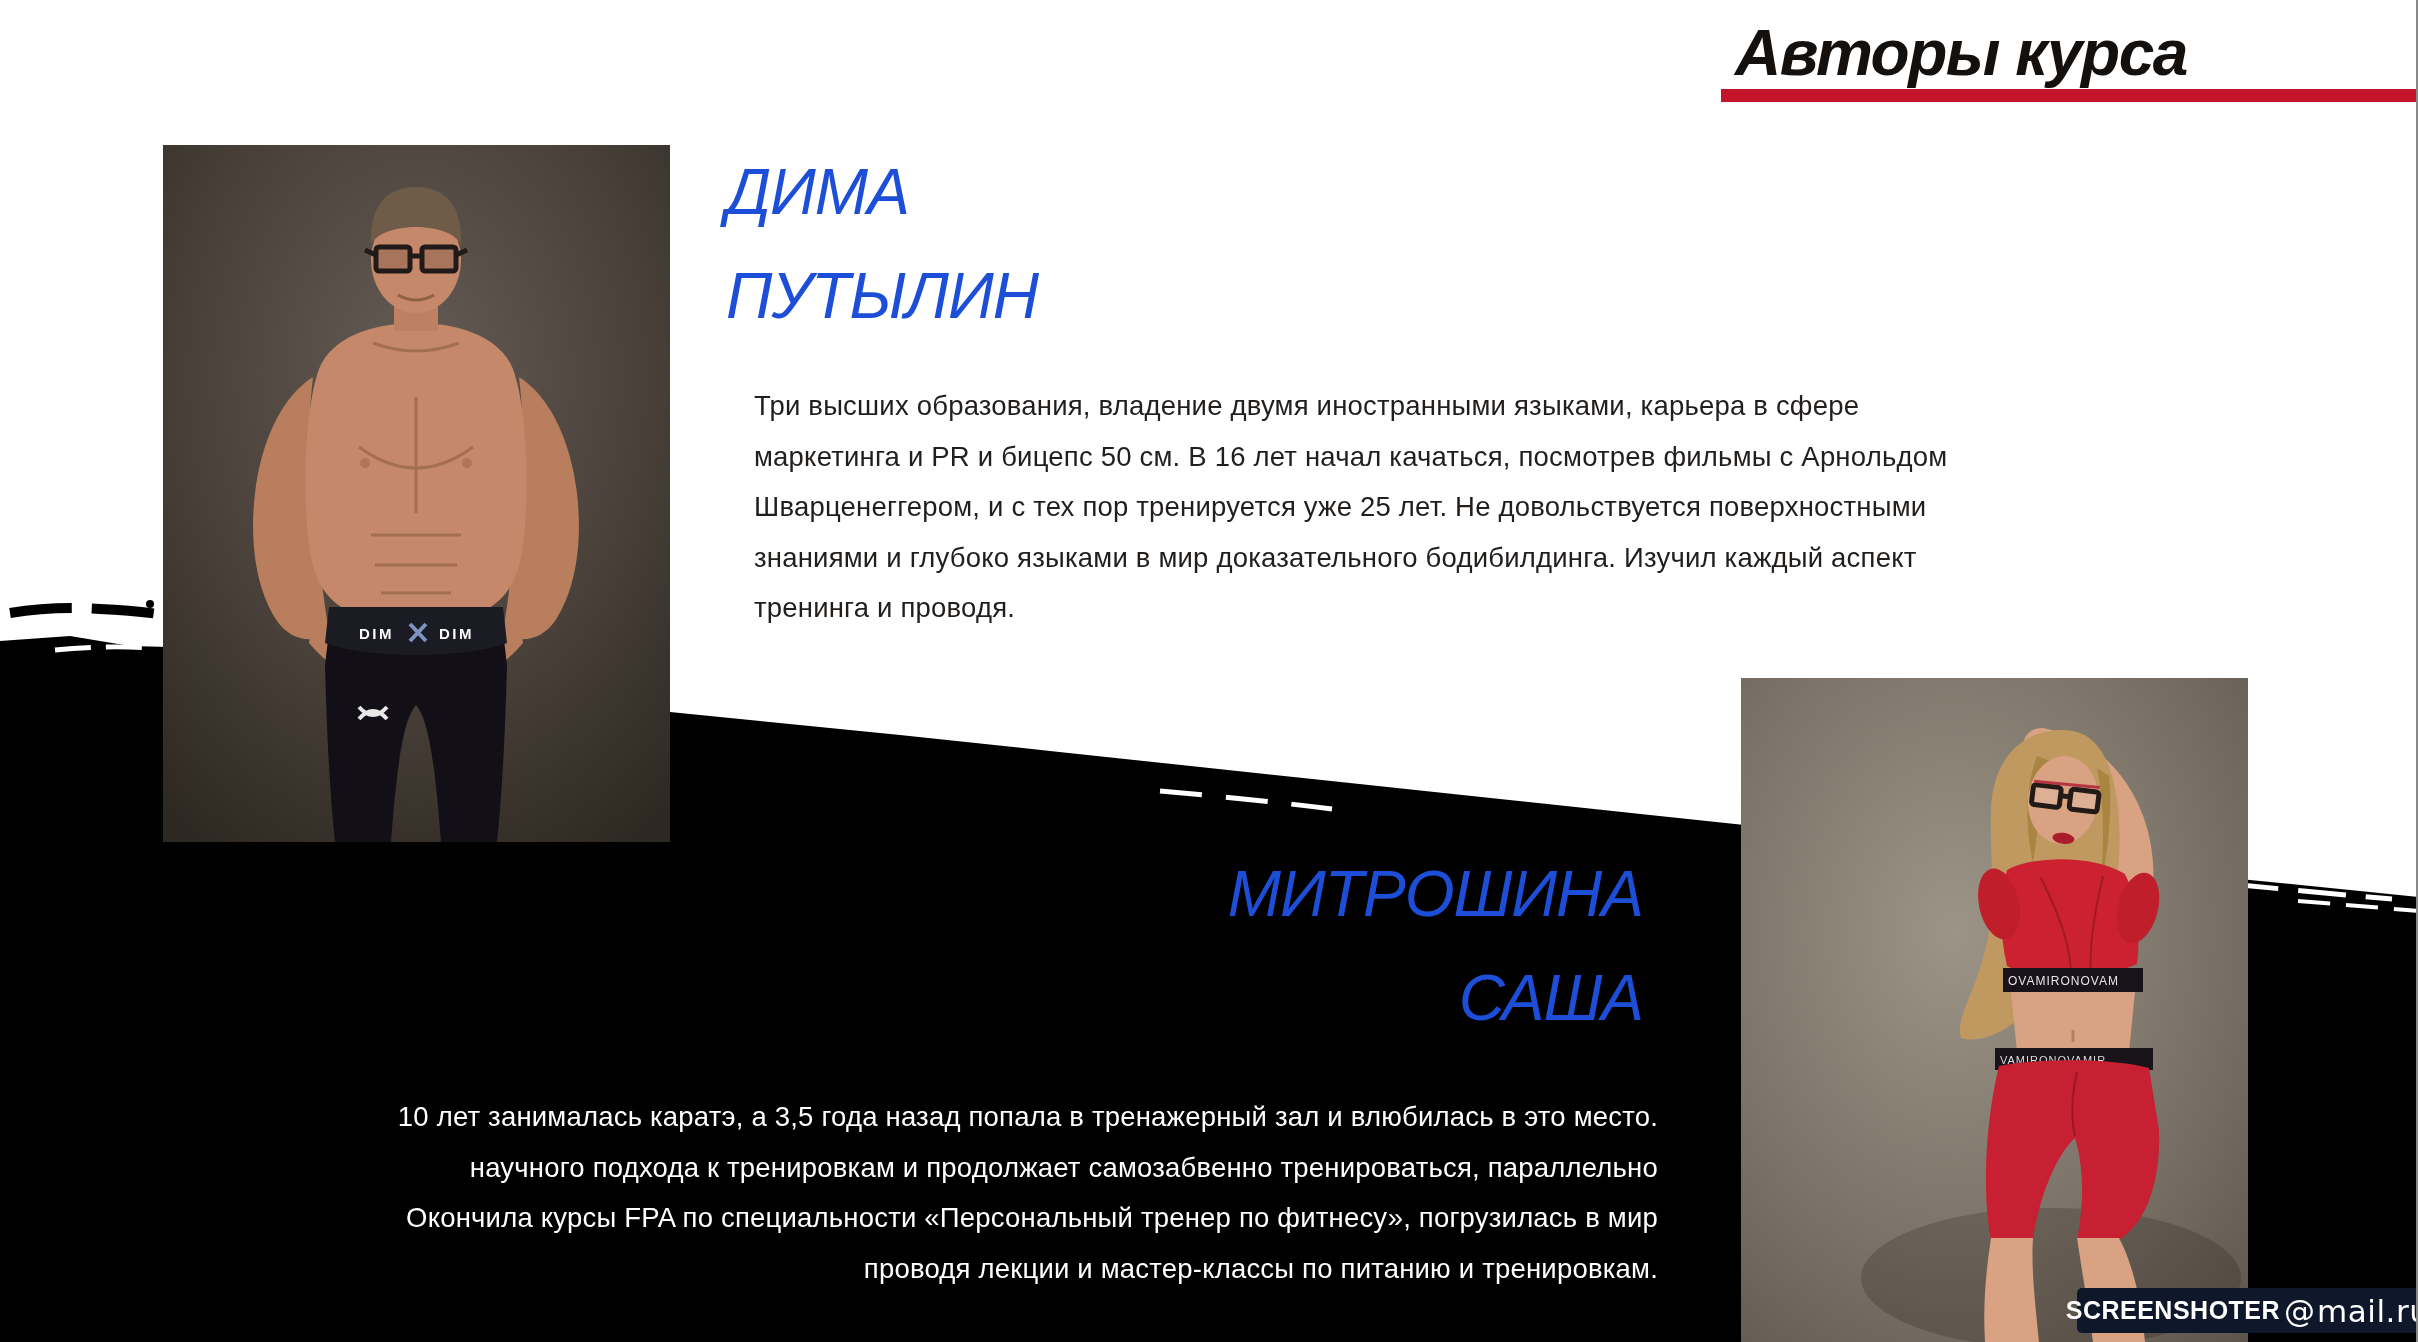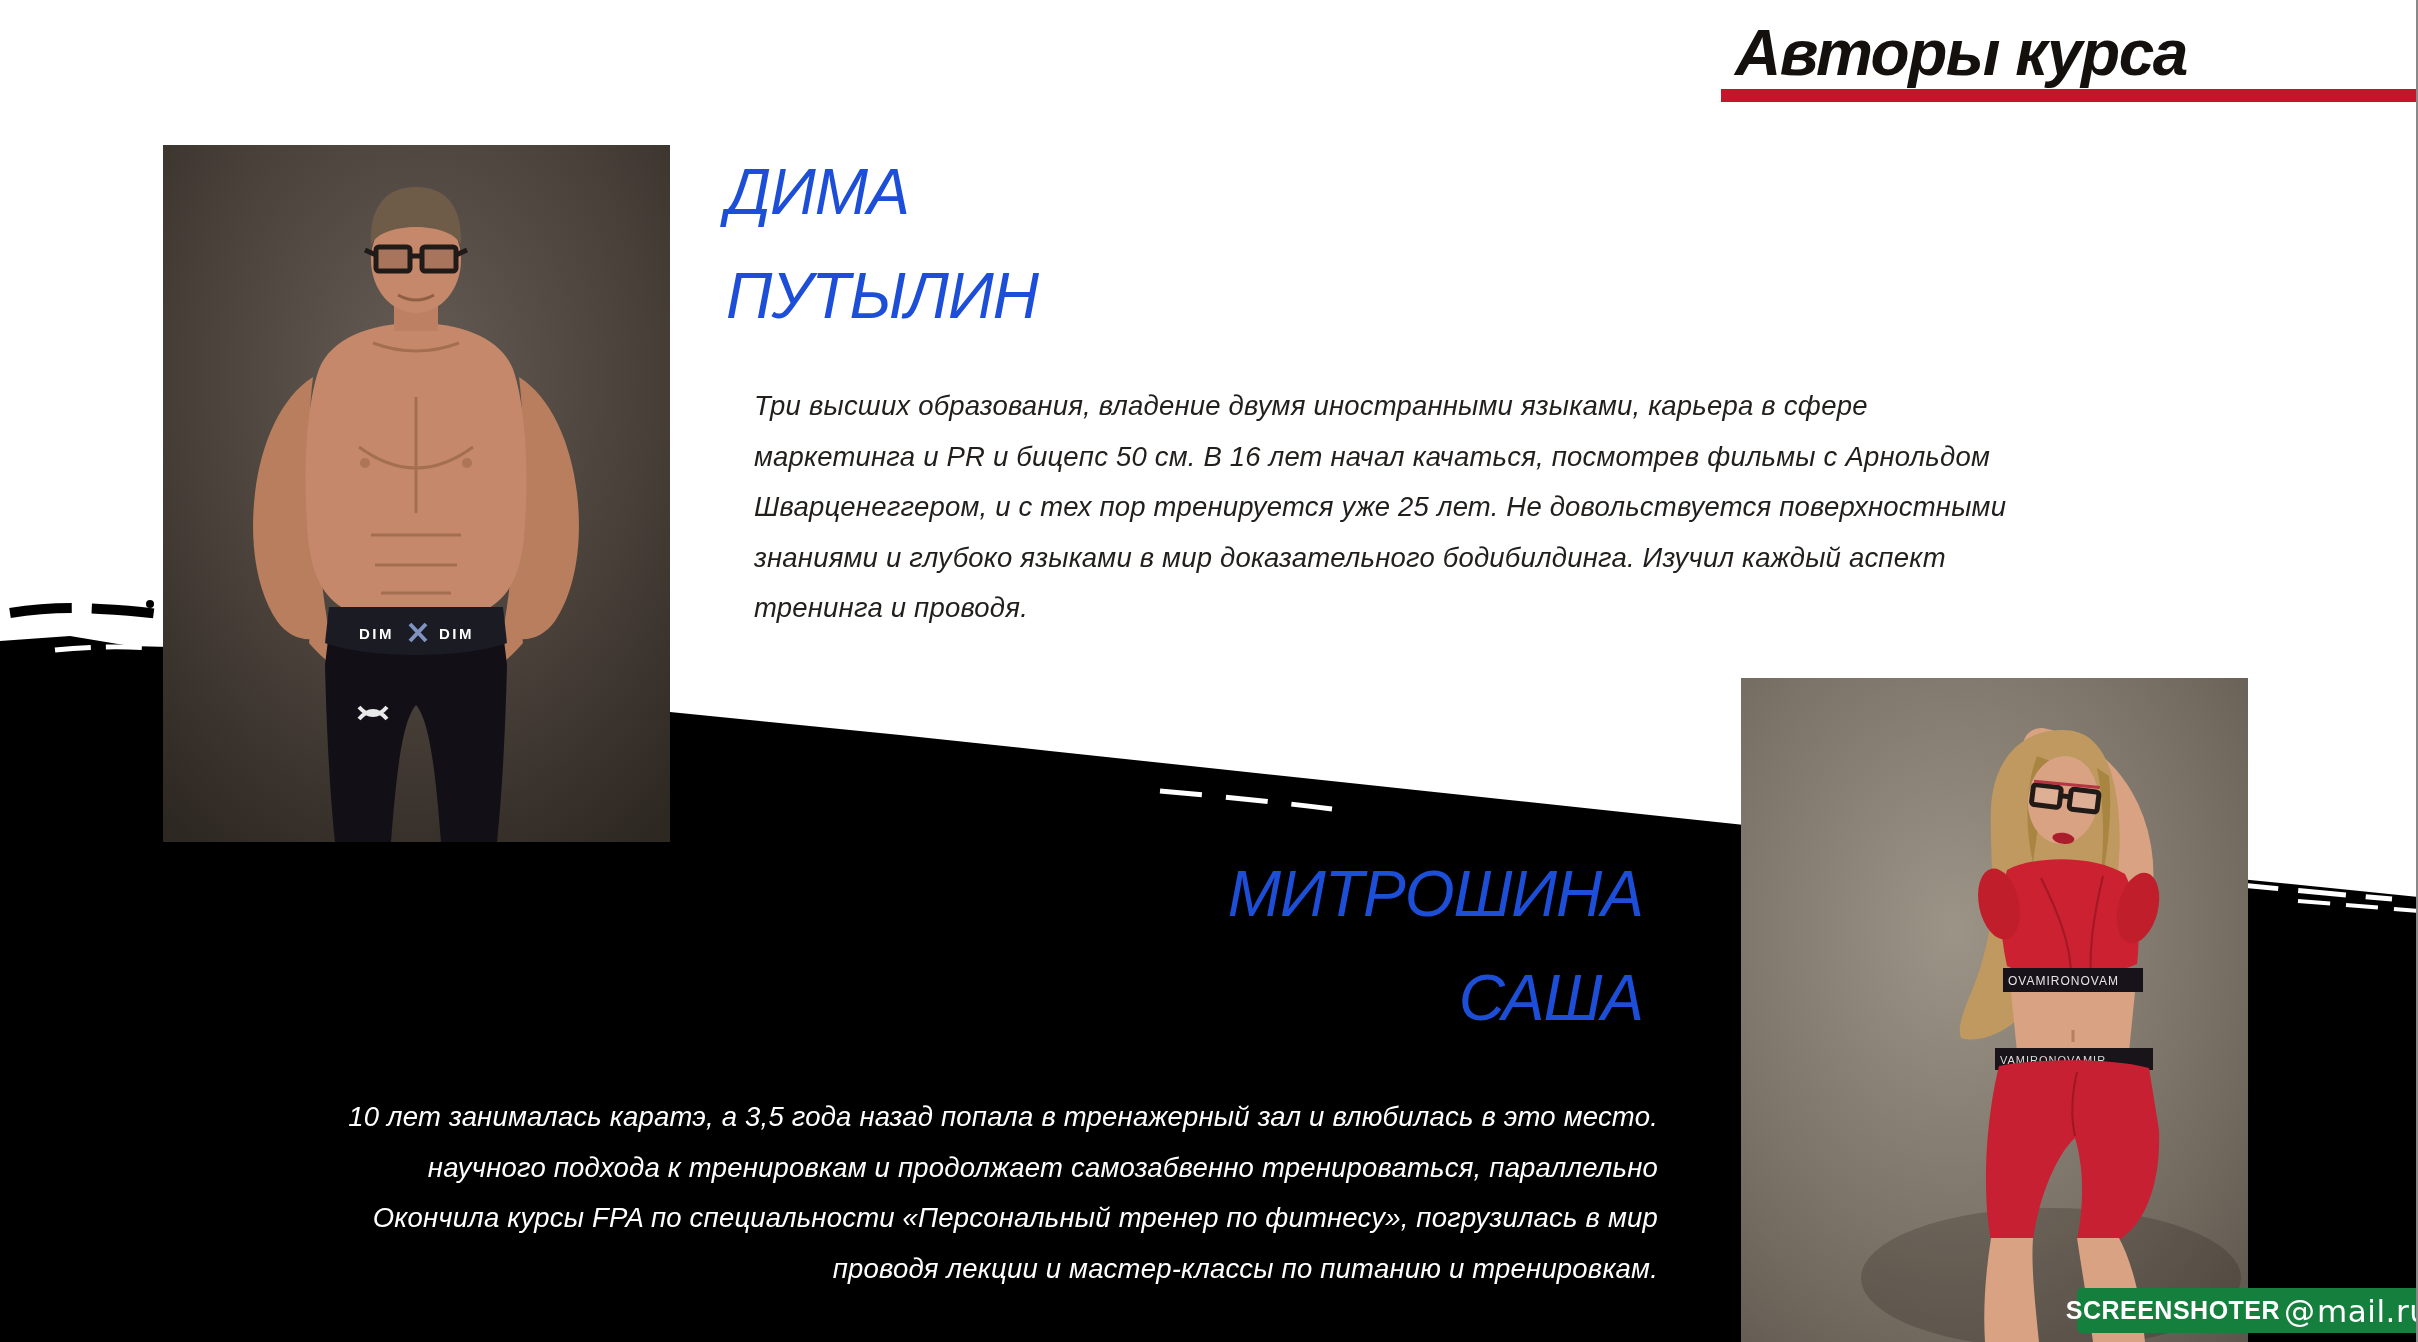--- a/index.html
+++ b/index.html
@@ -28,28 +28,28 @@
   .author-name{
     position:absolute;font-weight:normal;font-style:italic;
     font-size:64px;line-height:104px;color:#1d4ed8;
     letter-spacing:-1px;white-space:nowrap;
   }
   .name-dima{left:726px;top:140px;text-align:left;}
   .name-sasha{right:773px;top:842px;text-align:right;}
   
   .bio{
     position:absolute;font-size:27.5px;line-height:50.5px;
-    color:#211e1c;letter-spacing:.2px;white-space:nowrap;font-style:italic;
+    color:#211e1c;letter-spacing:.2px;white-space:nowrap;
   }
   .bio-dima{left:754px;top:381px;text-align:left;}
   .bio-sasha{right:758px;top:1092px;text-align:right;color:#ffffff;}
   
   .watermark{
     position:absolute;left:2077px;top:1288px;width:341px;height:45px;
-    background:#15803d;border-radius:5px 0 0 5px;
+    background:#0f172a;border-radius:5px 0 0 5px;
     display:flex;align-items:center;justify-content:center;
     color:#ffffff;white-space:nowrap;
   }
   .wm-prefix{font-size:25px;font-weight:bold;letter-spacing:.5px;font-family:"Liberation Sans",sans-serif;}
   .wm-at{font-size:31px;font-family:"DejaVu Sans",sans-serif;margin:0 2px 0 4px;}
   .wm-domain{font-size:31px;font-family:"DejaVu Sans",sans-serif;letter-spacing:.5px;}
 </style>
 </head>
 <body>
 

